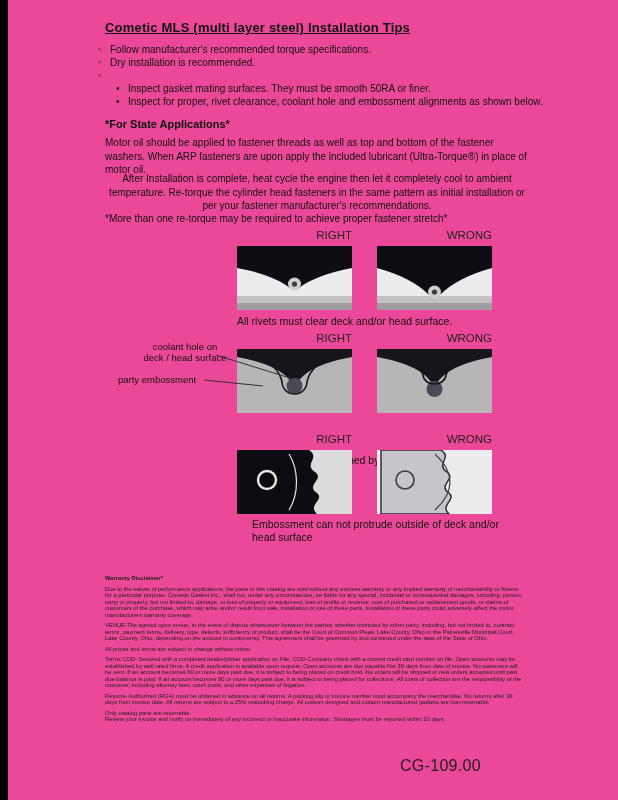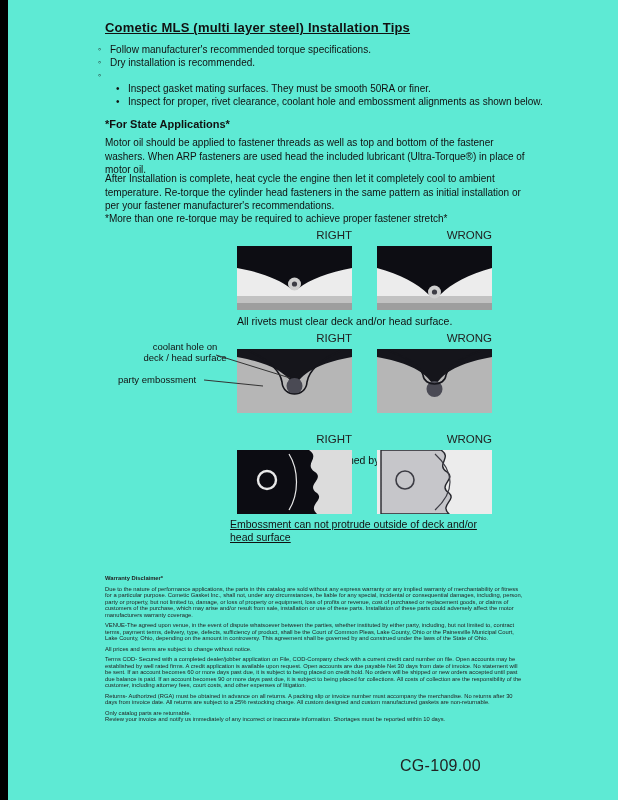--- a/index.html
+++ b/index.html
@@ -1,33 +1,33 @@
 <!DOCTYPE html>
 <html><head>
 <meta charset="utf-8">
 <style>
   html,body{margin:0;padding:0;background:#ffffff;}
   .page{
-    position:relative;width:618px;height:800px;background:#5eead4;overflow:hidden;
+    position:relative;width:618px;height:800px;background:#ec4899;overflow:hidden;
     font-family:"Liberation Sans","DejaVu Sans",sans-serif;color:#111;
   }
   .leftbar{position:absolute;left:0;top:0;width:8px;height:800px;background:#000;}
   .title{
     position:absolute;left:105px;top:20px;font-size:13px;font-weight:bold;
     text-decoration:underline;letter-spacing:0.2px;
   }
   .tips{position:absolute;left:98px;top:43px;width:480px;font-size:10px;line-height:13px;}
   .b{display:flex;}
   .b .m{width:12px;font-size:9px;line-height:13px;}
   .b.sub{margin-left:18px;}
   .b.sub .m{font-size:10px;}
   .h2{position:absolute;left:105px;top:118px;font-size:11px;font-weight:bold;}
   .para{position:absolute;left:105px;width:424px;font-size:10px;line-height:13.5px;}
   .p1{top:136px;}
-  .p2{top:172px;}
+  .p2{top:172px;text-align:center;}
   .p3{top:212px;}
   .flabel{position:absolute;width:115px;text-align:right;font-size:11.5px;color:#222;}
   .panel{position:absolute;width:115px;height:64px;}
   .panel svg{display:block;}
   .caption{position:absolute;font-size:10.5px;line-height:12.5px;color:#111;}
   .callout{position:absolute;font-size:9.5px;line-height:11px;color:#111;white-space:pre-line;}
   .overlay{position:absolute;left:0;top:0;pointer-events:none;z-index:5;}
   .disc{position:absolute;left:105px;top:575px;width:418px;font-size:5.8px;line-height:6.5px;color:#222;}
   .disc .dh{font-weight:bold;margin:0 0 4px 0;}
   .disc p{margin:0 0 4px 0;}
@@ -58,21 +58,21 @@
       <span class="m">•</span>
       <span>Inspect gasket mating surfaces.  They must be smooth 50RA or finer.</span>
     </div>
     <div class="b sub">
       <span class="m">•</span>
       <span>Inspect for proper, rivet clearance, coolant hole and embossment alignments as shown below.</span>
     </div>
   </div>
 
   <div class="h2">*For State Applications*</div>
-  <div class="para p1">Motor oil should be applied to fastener threads as well as top and bottom of the fastener washers. When ARP fasteners are used head the included lubricant (Ultra-Torque®) in place of motor oil.</div>
+  <div class="para p1">Motor oil should be applied to fastener threads as well as top and bottom of the fastener washers. When ARP fasteners are upon apply the included lubricant (Ultra-Torque®) in place of motor oil.</div>
   <div class="para p2">After Installation is complete, heat cycle the engine then let it completely cool to ambient temperature. Re-torque the cylinder head fasteners in the same pattern as initial installation or per your fastener manufacturer's recommendations.</div>
   <div class="para p3">*More than one re-torque may be required to achieve proper fastener stretch*</div>
 
   <div class="flabel" style="left:237px;top:229px;">RIGHT</div>
   <div class="flabel" style="left:377px;top:229px;">WRONG</div>
   <div class="panel" style="left:237px;top:246px;">
     <svg viewBox="0 0 115 64" width="115" height="64">
       <rect width="115" height="64" fill="#ececec"></rect>
       <rect y="50" width="115" height="14" fill="#c2c2c2"></rect>
       <rect y="57" width="115" height="7" fill="#9e9e9e"></rect>
@@ -127,21 +127,21 @@
     </svg>
   </div>
   <div class="panel" style="left:377px;top:450px;">
     <svg viewBox="0 0 115 64" width="115" height="64">
       <rect width="115" height="64" fill="#ececec"></rect>
       <path d="M4,0 H64 C76,8 58,14 70,22 C80,29 60,35 72,43 C80,50 62,55 72,64 H4 Z" fill="#c6c6ca" stroke="#26262c" stroke-width="1.4"></path>
       <circle cx="28" cy="30" r="9" fill="none" stroke="#3c3c44" stroke-width="1.6"></circle>
       <path d="M58,4 C78,22 78,42 58,60" fill="none" stroke="#3c3c44" stroke-width="1.2"></path>
     </svg>
   </div>
-  <div class="caption" style="left:230px;top:518px;width:250px;text-decoration:underline;">Embossment can not protrude outside of deck and/or head surface</div>
+  <div class="caption" style="left:252px;top:518px;width:250px;">Embossment can not protrude outside of deck and/or head surface</div>
 
   <svg class="overlay" width="618" height="800">
     <line x1="216" y1="355" x2="290" y2="378" stroke="#333" stroke-width="1"></line>
     <line x1="204" y1="380" x2="263" y2="386" stroke="#333" stroke-width="1"></line>
   </svg>
 
   <div class="disc">
     <div class="dh">Warranty Disclaimer*</div>
     <p>Due to the nature of performance applications, the parts in this catalog are sold without any express warranty or any implied warranty of merchantability or fitness for a particular purpose.  Cometic Gasket Inc., shall not, under any circumstances, be liable for any special, incidental or consequential damages, including, person, party or property, but not limited to, damage, or loss of property or equipment, loss of profits or revenue, cost of purchased or replacement goods, or claims of customers of the purchase, which may arise and/or result from sale, installation or use of these parts.  Installation of these parts could adversely affect the motor manufacturers warranty coverage.</p>
     <p>VENUE-The agreed upon venue, in the event of dispute whatsoever between the parties, whether instituted by either party, including, but not limited to, contract terms, payment terms, delivery, type, defects, sufficiency of product, shall be the Court of Common Pleas, Lake County, Ohio or the Painesville Municipal Court, Lake County, Ohio, depending on the amount in controversy.  This agreement shall be governed by and construed under the laws of the State of Ohio.</p>

